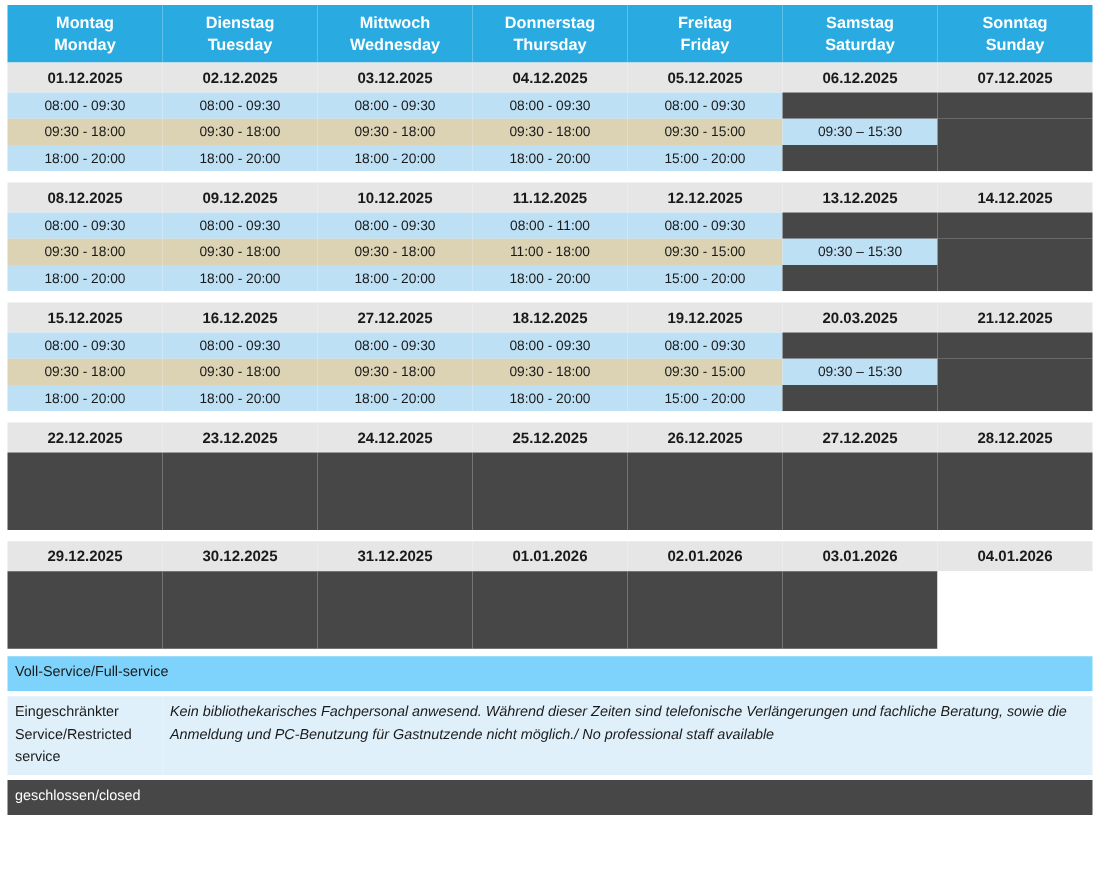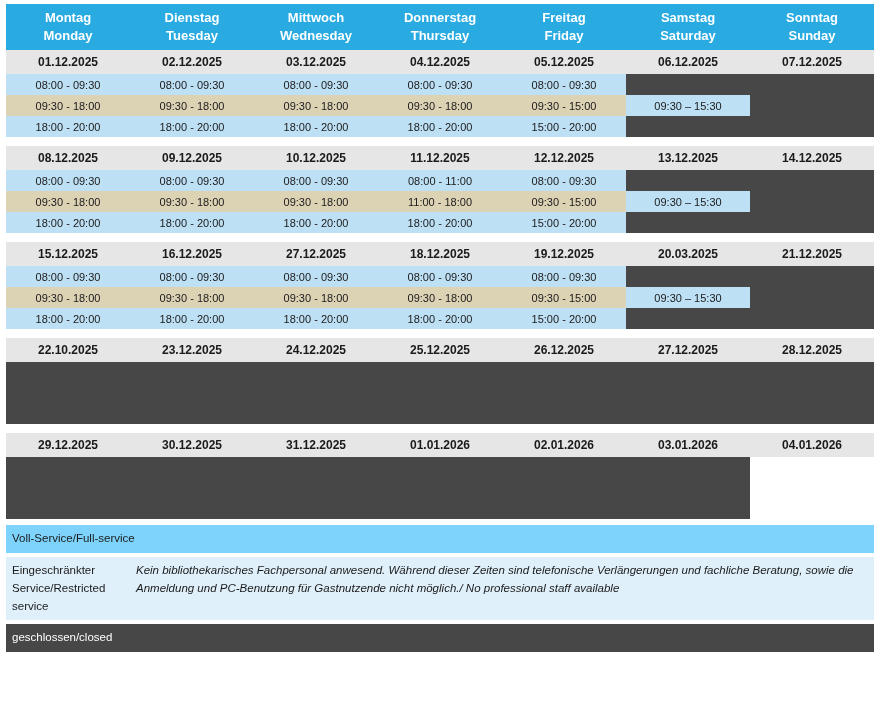--- a/index.html
+++ b/index.html
@@ -278,21 +278,21 @@
         <td class="blue">18:00 - 20:00</td>
         <td class="blue">15:00 - 20:00</td>
         <td class="closed"></td>
         <td class="closed"></td>
       </tr>
       <tr class="spacer">
         <td colspan="7"></td>
       </tr>
 
       <tr class="date-row">
-        <td>22.10.2025</td>
+        <td>22.12.2025</td>
         <td>23.12.2025</td>
         <td>24.12.2025</td>
         <td>25.12.2025</td>
         <td>26.12.2025</td>
         <td>27.12.2025</td>
         <td>28.12.2025</td>
       </tr>
       <tr class="tall-closed">
         <td class="closed"></td>
         <td class="closed"></td>

